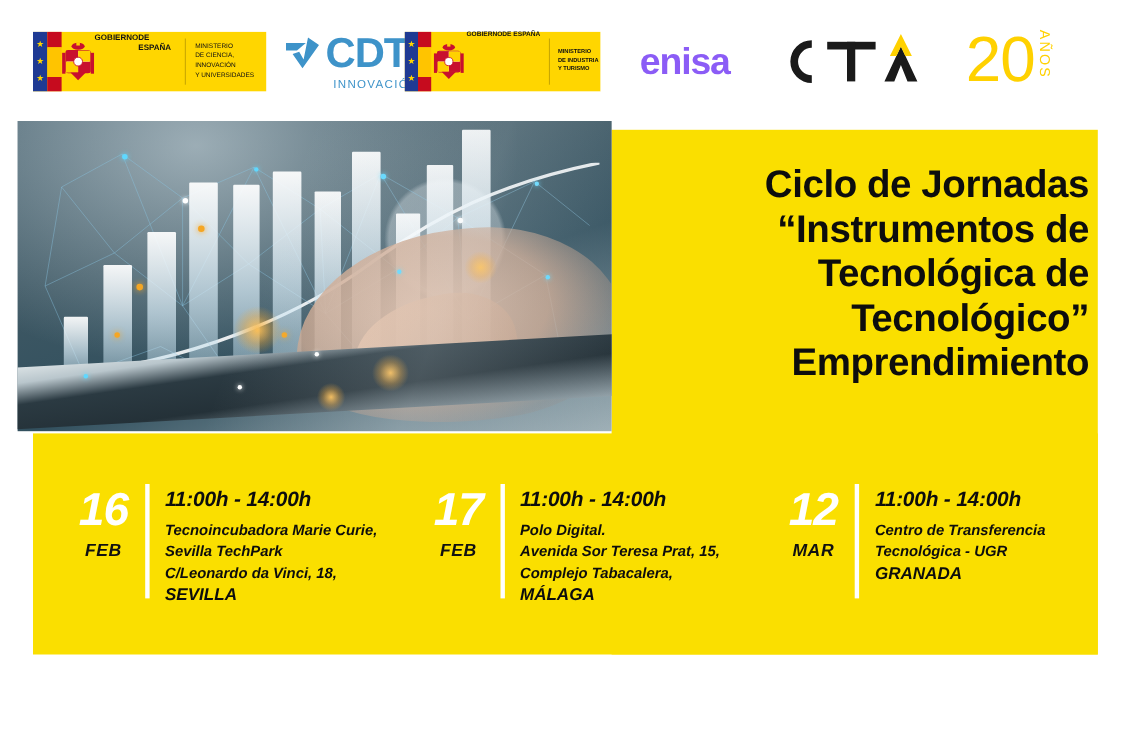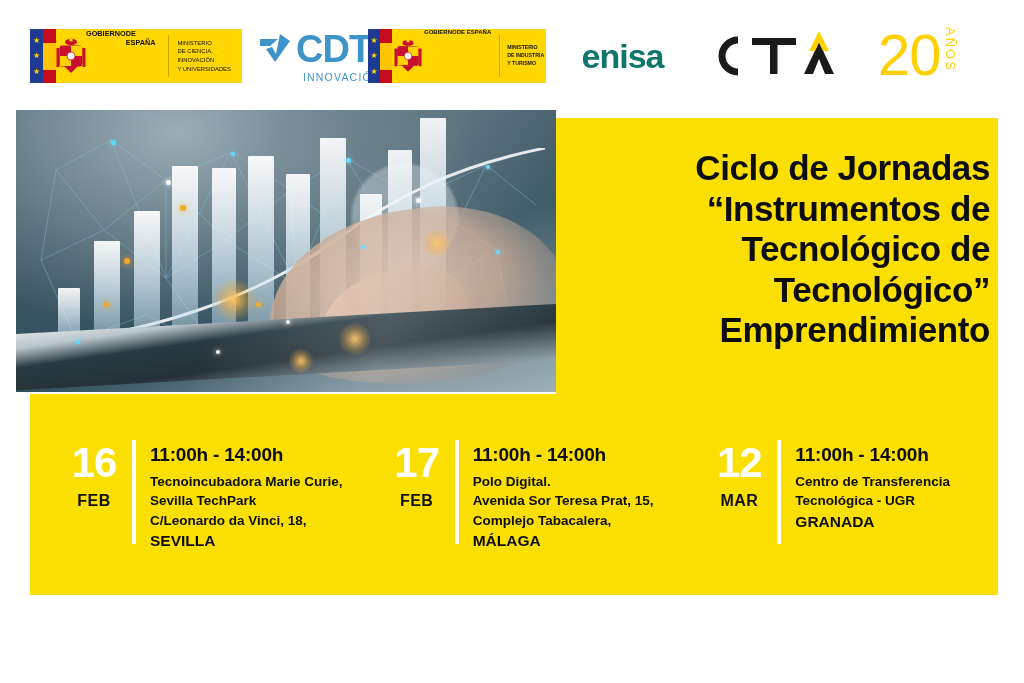--- a/index.html
+++ b/index.html
@@ -27,21 +27,21 @@
   .gob-sep{width:1px;background:#c9a800;margin:6px 0;}
   .gob-min{display:flex;flex-direction:column;justify-content:center;color:#111;}
 
   
   .cdti{position:absolute;color:#3E93C9;}
   .cdti-word{font-weight:bold;letter-spacing:-1px;line-height:1;}
   .cdti-sub{letter-spacing:1.2px;line-height:1;}
 
   
   .enisa{position:absolute;background:#fff;display:flex;align-items:center;justify-content:center;}
-  .enisa-txt{font-weight:bold;color:#0f766e;letter-spacing:-1px;margin-left:41px;}
+  .enisa-txt{font-weight:bold;color:#8b5cf6;letter-spacing:-1px;margin-left:41px;}
 
   
   .cta{position:absolute;display:flex;align-items:flex-end;}
   .cta-20{color:#FFD100;font-weight:normal;letter-spacing:-1px;line-height:1;}
   .cta-anos{color:#FFD100;writing-mode:vertical-rl;letter-spacing:2px;line-height:1;}
 
   
   .yellow-panel{position:absolute;left:556px;top:118px;width:442px;height:477px;background:#FADF00;}
   .yellow-lower{position:absolute;left:30px;top:394px;width:968px;height:201px;background:#FADF00;}
 
@@ -71,21 +71,21 @@
     border-radius:54% 40% 34% 46%/58% 52% 40% 36%;transform:rotate(-12deg);}
   .photo .veil{position:absolute;inset:0;background:linear-gradient(110deg,rgba(255,255,255,0) 42%,rgba(220,230,235,.20) 70%,rgba(255,255,255,0) 100%);}
 
   
   .title{position:absolute;left:566px;top:148px;width:424px;text-align:right;
     color:#0d0d0d;font-weight:bold;font-size:35px;line-height:1.16;letter-spacing:-.4px;}
   .title div{white-space:nowrap;}
 
   
   .events{position:absolute;left:30px;top:440px;width:968px;height:150px;display:flex;}
-  .event{display:flex;flex:1;padding-left:28px;box-sizing:border-box;}
+  .event{display:flex;flex:1;padding-left:28px;box-sizing:border-box;font-style:italic;}
   .ev-date{width:72px;flex:none;text-align:center;padding-top:4px;}
   .ev-day{color:#ffffff;font-weight:bold;font-size:42px;line-height:.92;letter-spacing:-1px;}
   .ev-mon{color:#111;font-weight:bold;font-size:16px;letter-spacing:.5px;margin-top:9px;text-align:center;}
   .ev-rule{width:4px;background:#ffffff;margin:0 14px 0 2px;height:104px;flex:none;}
   .ev-body{padding-top:4px;}
   .ev-time{color:#0d0d0d;font-weight:bold;font-size:19px;line-height:1.2;margin-bottom:5px;letter-spacing:-.2px;}
   .ev-addr{color:#0d0d0d;font-weight:bold;font-size:13.5px;line-height:1.45;}
   .ev-city{color:#0d0d0d;font-weight:bold;font-size:15.5px;line-height:1.45;}
 
   
@@ -260,21 +260,21 @@
     <i class="node" style="left:345px;top:135px;width:4px;height:4px;"></i>
     <i class="node warm" style="left:88px;top:192px;width:5px;height:5px;"></i>
     <i class="node" style="left:480px;top:140px;width:4px;height:4px;"></i>
     <i class="node white" style="left:270px;top:210px;width:4px;height:4px;"></i>
     <div class="veil"></div>
   </div>
 
   <div class="title">
     <div>Ciclo de Jornadas</div>
     <div>“Instrumentos de</div>
-    <div>Tecnológico de</div>
+    <div>Tecnológica de</div>
     <div>Tecnológico”</div>
     <div>Emprendimiento</div>
   </div>
 
   <div class="events">
 
     <div class="event">
       <div class="ev-date">
         <div class="ev-day">16</div>
         <div class="ev-mon">FEB</div>

